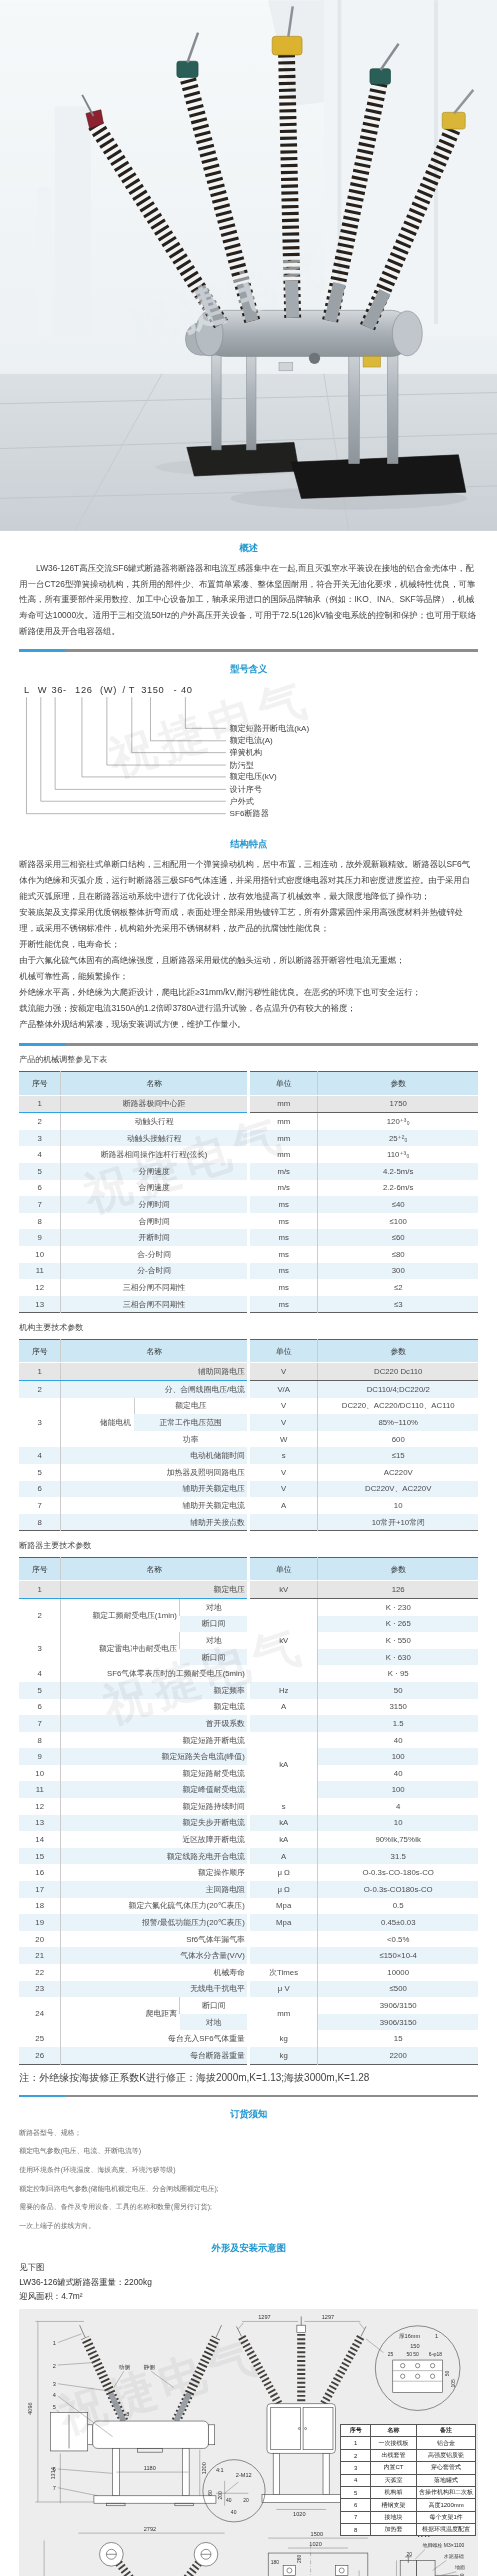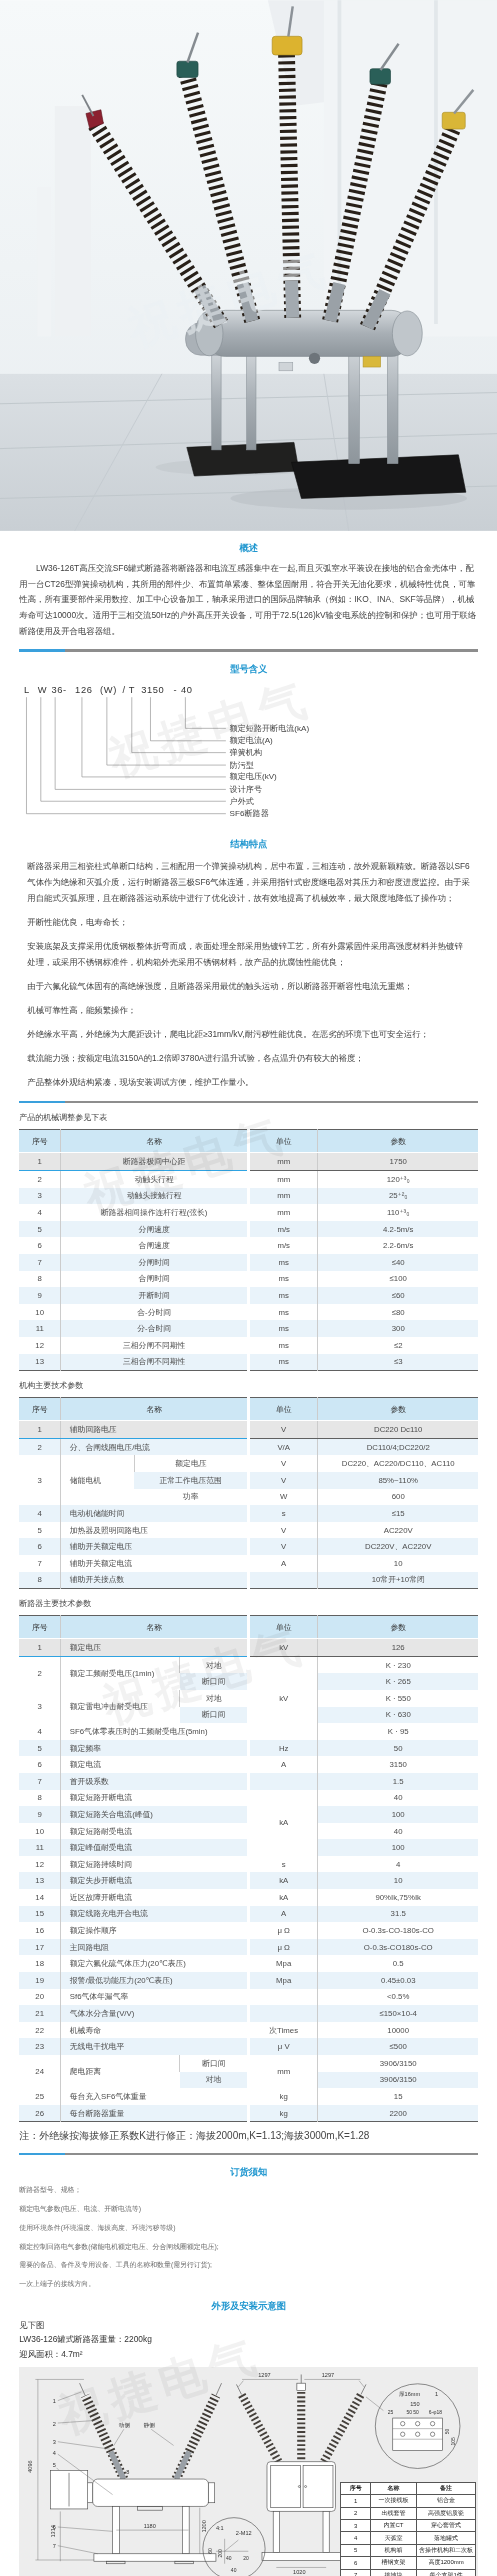--- a/index.html
+++ b/index.html
@@ -15,30 +15,30 @@
   
   .content{width:459px;margin:0 19.3px;position:relative;z-index:2;}
   h2.sec{font-size:9.3px;color:#1e96cf;margin:11.2px 0 6.2px;font-weight:bold;text-align:center;}
   .overview-p{font-size:8.4px;color:#3f3f3f;line-height:1.85;text-indent:2em;margin:1.2px 0 10px;}
   .divider{height:2.5px;background:#8d8d8d;margin:10px 0 7.5px;position:relative;}
   .divider i{position:absolute;left:0;top:0;width:46px;height:2.5px;background:#3aa0dc;}
   .model-svg,.draw{display:block;}
   .model-svg text.code{font-size:15px;fill:#333;letter-spacing:1px;}
   .model-svg text.lbl{font-size:13px;fill:#444;}
   .model-svg polyline{fill:none;stroke:#8a8a8a;stroke-width:1;}
-  .structure-p{font-size:8.4px;color:#3f3f3f;line-height:1.9;margin:8px;}
+  .structure-p{font-size:8.4px;color:#3f3f3f;line-height:1.9;margin:0;}
   .tbl-caption{font-size:8px;color:#444;margin:8.7px 0 6.2px;font-family:Liberation Mono, monospace;}
   
   table.param{width:100%;border-collapse:collapse;table-layout:fixed;font-size:7.8px;color:#4d4d4d;
       border-top:1.2px solid #606060;border-bottom:1.2px solid #606060;text-align:center;margin-bottom:3.7px;}
   table.param th{background:#cde7f5;padding:5.6px 2.5px;font-weight:normal;color:#333;border-bottom:1.2px solid #fff;}
   table.param td{padding:2.8px 2.5px;}
   table.param td+td,table.param th+th{border-left:0.6px solid #ccc;}
   table.param .gap{border-left:3.7px solid #fff !important;}
-  table.param .al{text-align:left;padding-left:8.7px;}
+  table.param .al{text-align:right;padding-left:8.7px;}
   table.param tr.stripe td{background:#e9f3fa;}
   table.param tr.plain td{background:#fff;}
   table.param tr.r0 td{background:#e6e6e6;border-bottom:1.2px solid #606060;}
   table.param tr.r0 td.blu{border-bottom:1.2px solid #2fa3e2;}
   .note{font-size:10px;color:#444;margin:6.2px 0 2.5px;}
   .order-p{font-size:6.9px;color:#6b6b6b;margin:0 0 8.7px;}
   .outline-intro{font-size:8.4px;color:#333;margin:1.2px 0;line-height:1.55;}
   
   .drawing{background:#ededed;margin-top:6.2px;position:relative;}
   .draw line,.draw polyline,.draw rect,.draw circle,.draw ellipse,.draw path{stroke:#4a4a4a;fill:none;stroke-width:1;}
@@ -186,22 +186,22 @@
         <text class="lbl" x="338" y="156">额定电压(kV)</text>
         <text class="lbl" x="338" y="176">设计序号</text>
         <text class="lbl" x="338" y="195">户外式</text>
         <text class="lbl" x="338" y="215">SF6断路器</text>
       </g>
     </svg>
 
     <h2 class="sec">结构特点</h2>
     <div>
       <p class="structure-p">断路器采用三相瓷柱式单断口结构，三相配用一个弹簧操动机构，居中布置，三相连动，故外观新颖精致。断路器以SF6气体作为绝缘和灭弧介质，运行时断路器三极SF6气体连通，并采用指针式密度继电器对其压力和密度进度监控。由于采用自能式灭弧原理，且在断路器运动系统中进行了优化设计，故有效地提高了机械效率，最大限度地降低了操作功；</p>
+      <p class="structure-p">安装底架及支撑采用优质钢板整体折弯而成，表面处理全部采用热镀锌工艺，所有外露紧固件采用高强度材料并热镀锌处理，或采用不锈钢标准件，机构箱外壳采用不锈钢材料，故产品的抗腐蚀性能优良；</p>
       <p class="structure-p">开断性能优良，电寿命长；</p>
-      <p class="structure-p">安装底架及支撑采用优质钢板整体折弯而成，表面处理全部采用热镀锌工艺，所有外露紧固件采用高强度材料并热镀锌处理，或采用不锈钢标准件，机构箱外壳采用不锈钢材料，故产品的抗腐蚀性能优良；</p>
       <p class="structure-p">由于六氟化硫气体固有的高绝缘强度，且断路器采用最优的触头运动，所以断路器开断容性电流无重燃；</p>
       <p class="structure-p">机械可靠性高，能频繁操作；</p>
       <p class="structure-p">外绝缘水平高，外绝缘为大爬距设计，爬电比距≥31mm/kV,耐污秽性能优良。在恶劣的环境下也可安全运行；</p>
       <p class="structure-p">载流能力强；按额定电流3150A的1.2倍即3780A进行温升试验，各点温升仍有较大的裕度；</p>
       <p class="structure-p">产品整体外观结构紧凑，现场安装调试方便，维护工作量小。</p>
     </div>
     <div class="divider">
         <i></i>
       </div>
 

